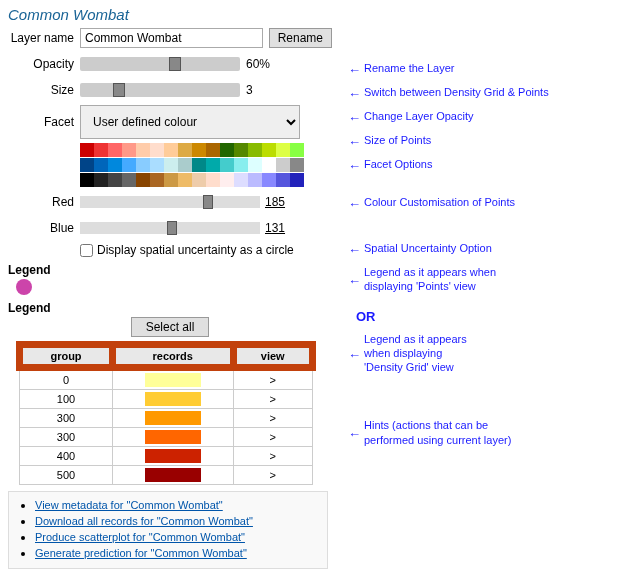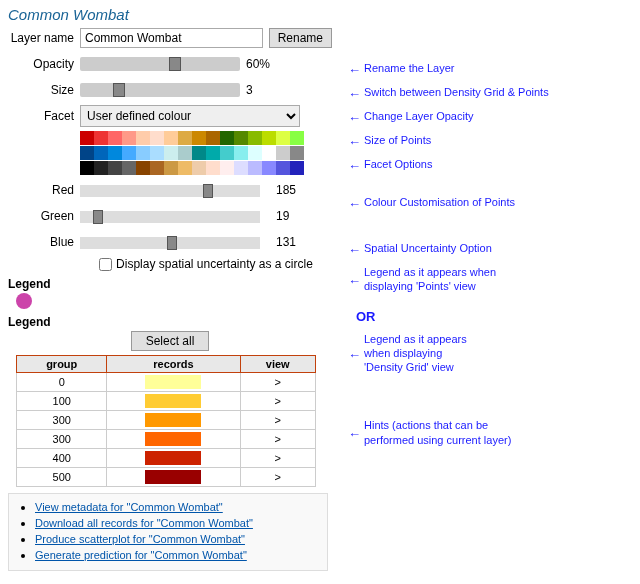--- a/index.html
+++ b/index.html
@@ -95,42 +95,43 @@
       border: 1px solid #555;
     }
     .slider-value {
       font-size: 12px;
       min-width: 30px;
     }
     .facet-select {
       width: 220px;
       font-size: 12px;
       border: 1px solid #aaa;
-      padding: 2px;
+      padding: 8px;
     }
     .color-palette {
       margin-left: 72px;
       margin-bottom: 4px;
     }
     .color-palette-row {
       display: flex;
       flex-wrap: wrap;
       width: 240px;
       margin-bottom: 1px;
     }
     .color-swatch {
       width: 14px;
       height: 14px;
       cursor: pointer;
       border: none;
     }
     .rgb-slider-container {
       display: flex;
-      align-items: flex-end;
-      gap: 16px;
+      align-items: center;
+      gap: 5px;
+      text-decoration: underline;
     }
     .rgb-slider {
       width: 180px;
       height: 12px;
       -webkit-appearance: none;
       appearance: none;
       background: #ddd;
       outline: none;
     }
     .rgb-slider::-webkit-slider-thumb {
@@ -138,21 +139,20 @@
       width: 10px;
       height: 14px;
       background: #888;
       cursor: pointer;
       border: 1px solid #555;
     }
     .checkbox-row {
       display: flex;
       align-items: center;
       margin: 4px 0 6px 0;
-      justify-content: center;
     }
     .checkbox-label {
       font-size: 12px;
       color: #000;
     }
     .legend-section {
       margin-top: 4px;
     }
     .legend-label {
       font-size: 12px;
@@ -181,21 +181,21 @@
       cursor: pointer;
     }
     .legend-table {
       width: 300px;
       border-collapse: collapse;
       font-size: 11px;
       margin-left: 8px;
     }
     .legend-table th {
       background: #e8e8e8;
-      border: 1px solid #c2410c;
+      border: 7px solid #c2410c;
       padding: 2px 6px;
       text-align: center;
     }
     .legend-table td {
       border: 1px solid #ccc;
       padding: 2px 4px;
       text-align: center;
     }
     .hints-section {
       margin-top: 6px;
@@ -340,27 +340,20 @@
     </div>
 
     <div class="form-row">
       <span class="label">Red</span>
       <div class="rgb-slider-container">
         <input type="range" class="rgb-slider" min="0" max="255" value="185" style="">
         <span>185</span>
       </div>
     </div>
 
-    <div class="form-row">
-      <span class="label">Green</span>
-      <div class="rgb-slider-container">
-        <input type="range" class="rgb-slider" min="0" max="255" value="19" style="">
-        <span>19</span>
-      </div>
-    </div>
 
     <div class="form-row">
       <span class="label">Blue</span>
       <div class="rgb-slider-container">
         <input type="range" class="rgb-slider" min="0" max="255" value="131" style="">
         <span>131</span>
       </div>
     </div>
 
     <div class="checkbox-row">

